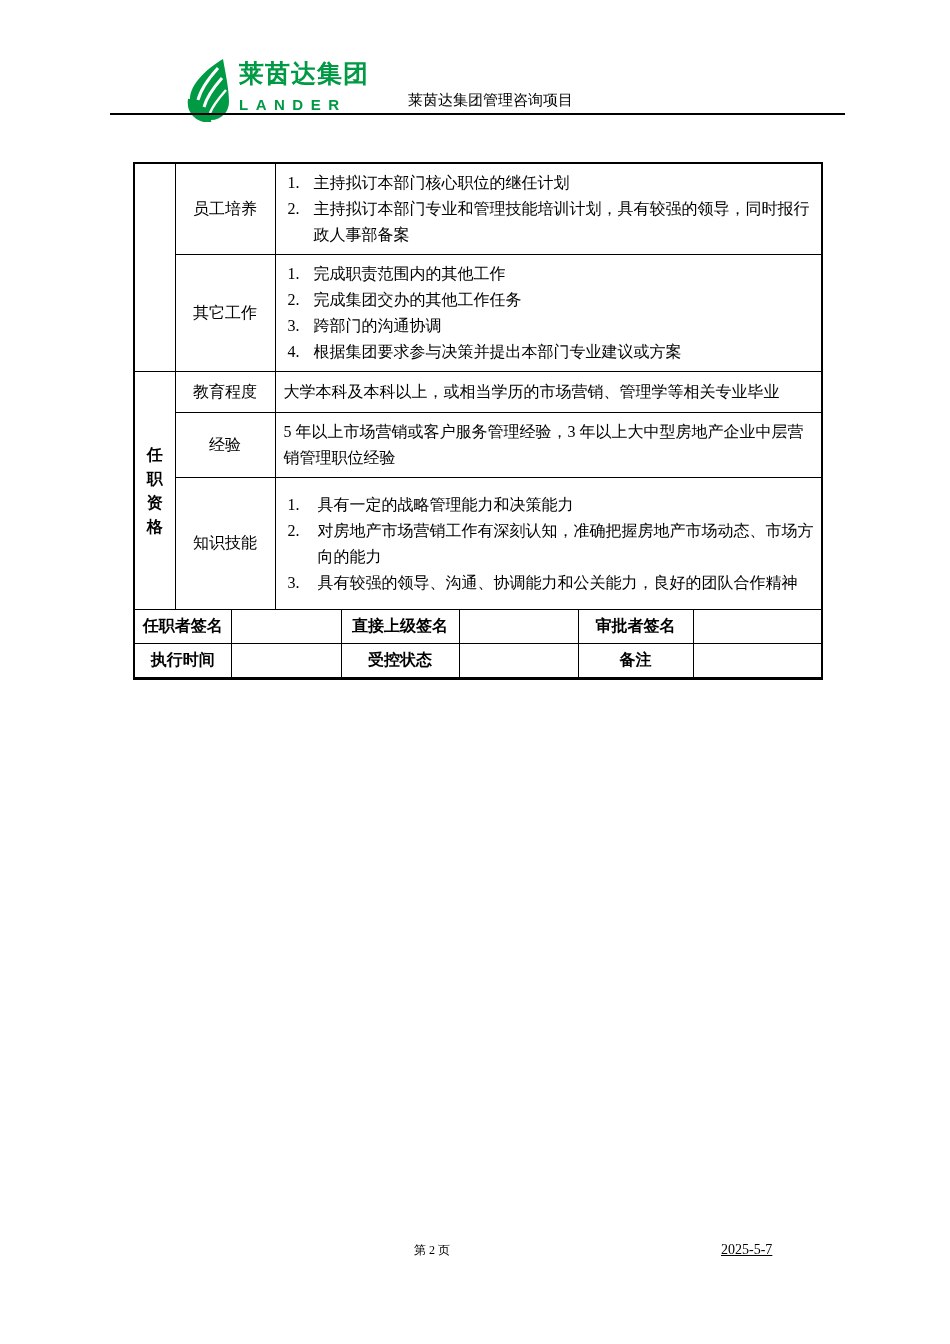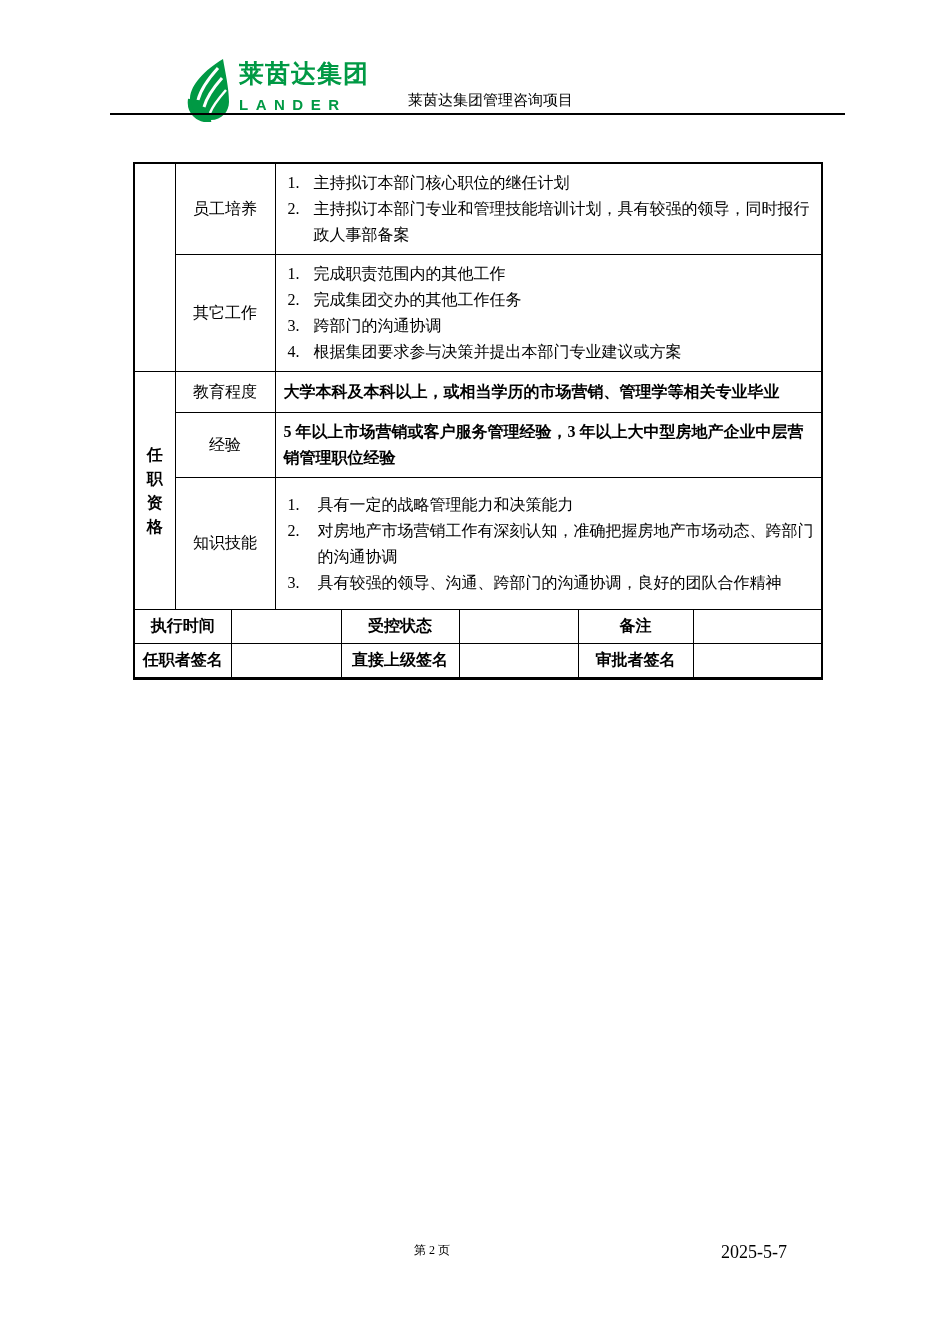--- a/index.html
+++ b/index.html
@@ -30,30 +30,30 @@
   .t1 td:last-child{border-right:none;}
   .t2 tr td{border-top:none;}
   .t2 tr:last-child td{border-bottom:none;}
   .t2 td:first-child{border-left:none;}
   .t2 td:last-child{border-right:none;}
   .t2{margin-top:0;}
 
   .lbl{text-align:center;}
   .sec{width:40px;text-align:center;font-weight:bold;line-height:24px;padding:0 4px;}
   .content{padding:6px 6px 6px 12px;}
-  .content.para{padding-left:8px;line-height:26px;font-weight:bold;}
+  .content.para{padding-left:8px;line-height:26px;}
   .li{display:flex;line-height:26px;}
   .li .num{width:26px;flex:none;}
   .li.wide .num{width:30px;}
   .li .txt{flex:1;}
   .sig-lbl{font-weight:bold;text-align:center;font-size:16px;}
 
   
   .footer-page{position:absolute;left:414px;top:1242px;font-size:12px;}
-  .footer-date{position:absolute;left:721px;top:1242px;font-size:18px;}
+  .footer-date{position:absolute;left:721px;top:1242px;font-size:14px;text-decoration:underline;}
 </style>
 </head>
 <body>
 
 <div class="page">
 
   <div class="logo">
     <span>
       <svg width="50" height="64" viewBox="0 0 50 64" aria-hidden="true">
         <path d="M40 1 C22 12 8 26 7 40 C6 52 14 61 26 62 C38 63 46 54 46 44 C46 30 42 13 40 1 Z" fill="#009944"></path>
@@ -125,55 +125,55 @@
       </tr>
       <tr>
         <td class="lbl" style="height:131px">知识技能</td>
         <td class="content">
           <div class="li wide">
             <span class="num">1.</span>
             <span class="txt">具有一定的战略管理能力和决策能力</span>
           </div>
           <div class="li wide">
             <span class="num">2.</span>
-            <span class="txt">对房地产市场营销工作有深刻认知，准确把握房地产市场动态、跨部门的沟通协调</span>
+            <span class="txt">对房地产市场营销工作有深刻认知，准确把握房地产市场动态、市场方向的能力</span>
           </div>
           <div class="li wide">
             <span class="num">3.</span>
-            <span class="txt">具有较强的领导、沟通、跨部门的沟通协调，良好的团队合作精神</span>
+            <span class="txt">具有较强的领导、沟通、协调能力和公关能力，良好的团队合作精神</span>
           </div>
         </td>
       </tr>
     </tbody>
       </table>
 
     <table class="t2">
       <colgroup>
         <col style="width:96px">
           <col style="width:110px">
           <col style="width:118px">
         <col style="width:119px">
           <col style="width:115px">
           <col>
       </colgroup>
       <tbody>
           <tr>
+        <td class="sig-lbl" style="height:33px">任职者签名</td>
+        <td></td>
+        <td class="sig-lbl">直接上级签名</td>
+        <td></td>
+        <td class="sig-lbl">审批者签名</td>
+        <td></td>
+      </tr>
+      <tr>
         <td class="sig-lbl" style="height:33px">执行时间</td>
         <td></td>
         <td class="sig-lbl">受控状态</td>
         <td></td>
         <td class="sig-lbl">备注</td>
-        <td></td>
-      </tr>
-      <tr>
-        <td class="sig-lbl" style="height:33px">任职者签名</td>
-        <td></td>
-        <td class="sig-lbl">直接上级签名</td>
-        <td></td>
-        <td class="sig-lbl">审批者签名</td>
         <td></td>
       </tr>
     </tbody>
       </table>
   </div>
 
   <div class="footer-page">第 2 页</div>
   <div class="footer-date">2025-5-7</div>
 </div>
 

